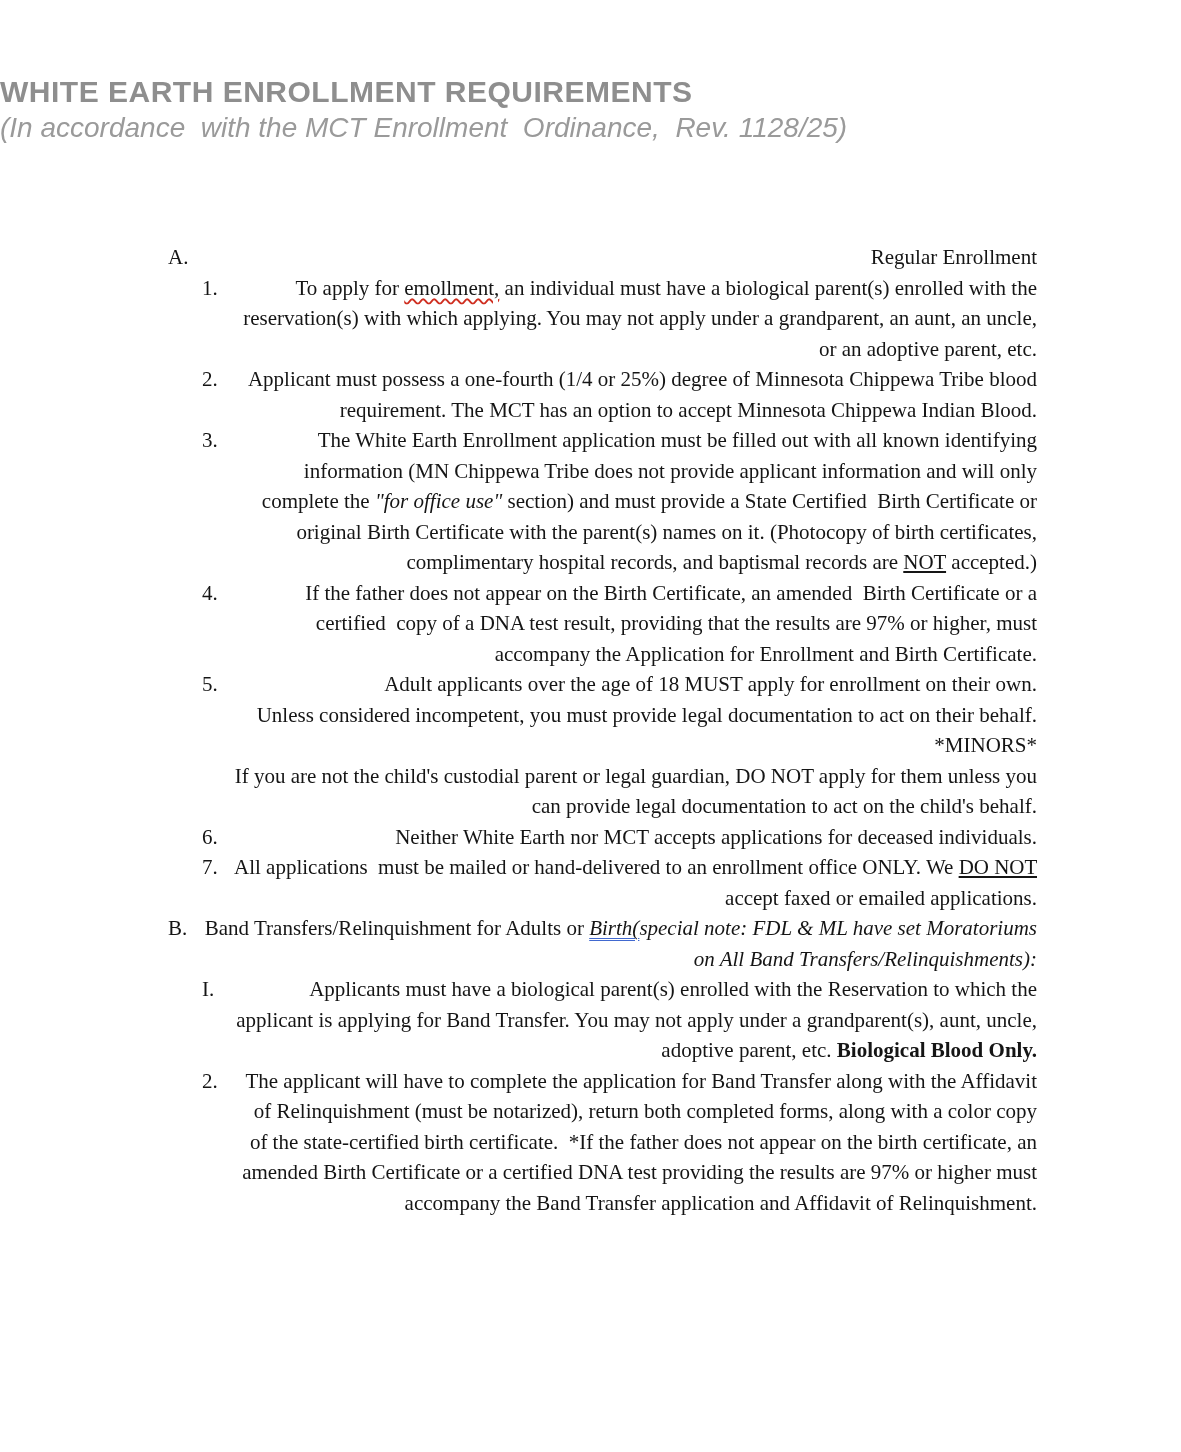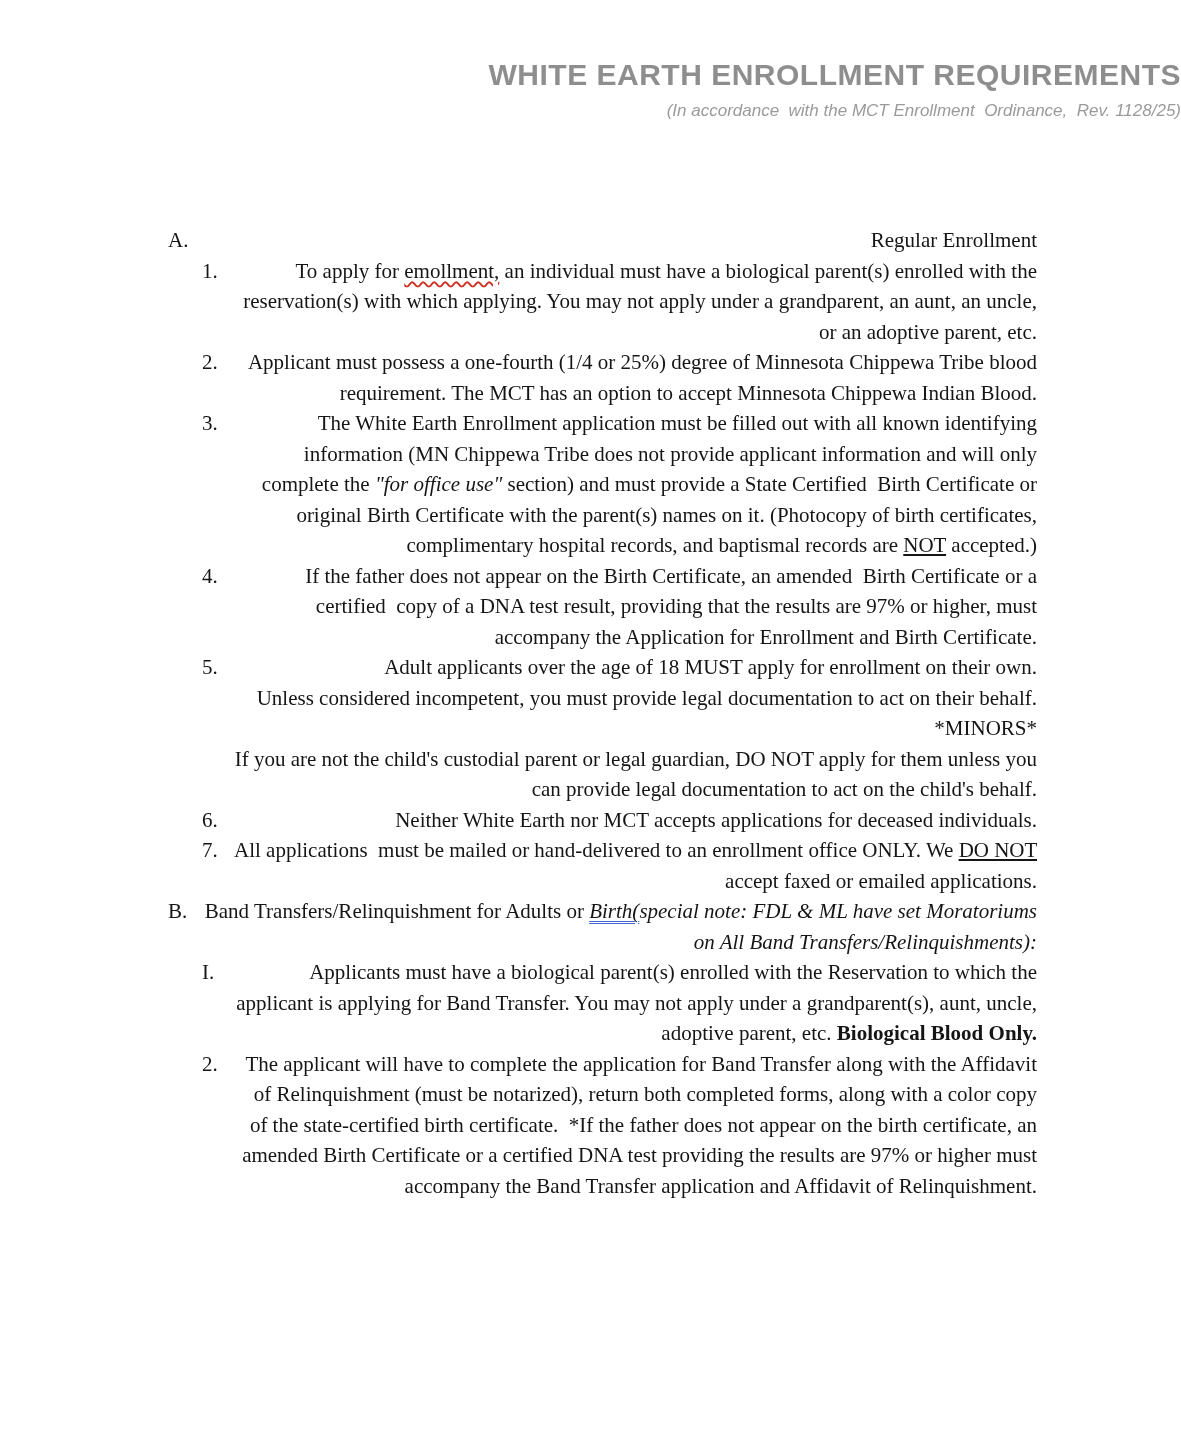--- a/index.html
+++ b/index.html
@@ -13,35 +13,35 @@
     overflow: hidden;
     font-family: "Liberation Serif", "DejaVu Serif", serif;
     color: #151515;
   }
   .page {
     width: 100%;
     height: 100%;
     box-sizing: border-box;
   }
   header.doc-header {
-    padding-top: 57px;
-    text-align: right;
+    padding-top: 74px;
+    text-align: left;
     font-family: "Liberation Sans", "DejaVu Sans", sans-serif;
   }
   .doc-title {
     margin: 0;
     font-size: 30px;
     font-weight: bold;
     color: #8e8e8e;
     letter-spacing: 0.5px;
     line-height: 36px;
   }
   .doc-subtitle {
     margin: 4px 0 0 0;
-    font-size: 17px;
+    font-size: 28px;
     font-style: italic;
     color: #9a9a9a;
     line-height: 28px;
     white-space: pre-wrap;
   }
   main.doc-body {
     margin-top: 100px;
     padding-left: 168px;
     padding-right: 144px;
     font-size: 21px;

